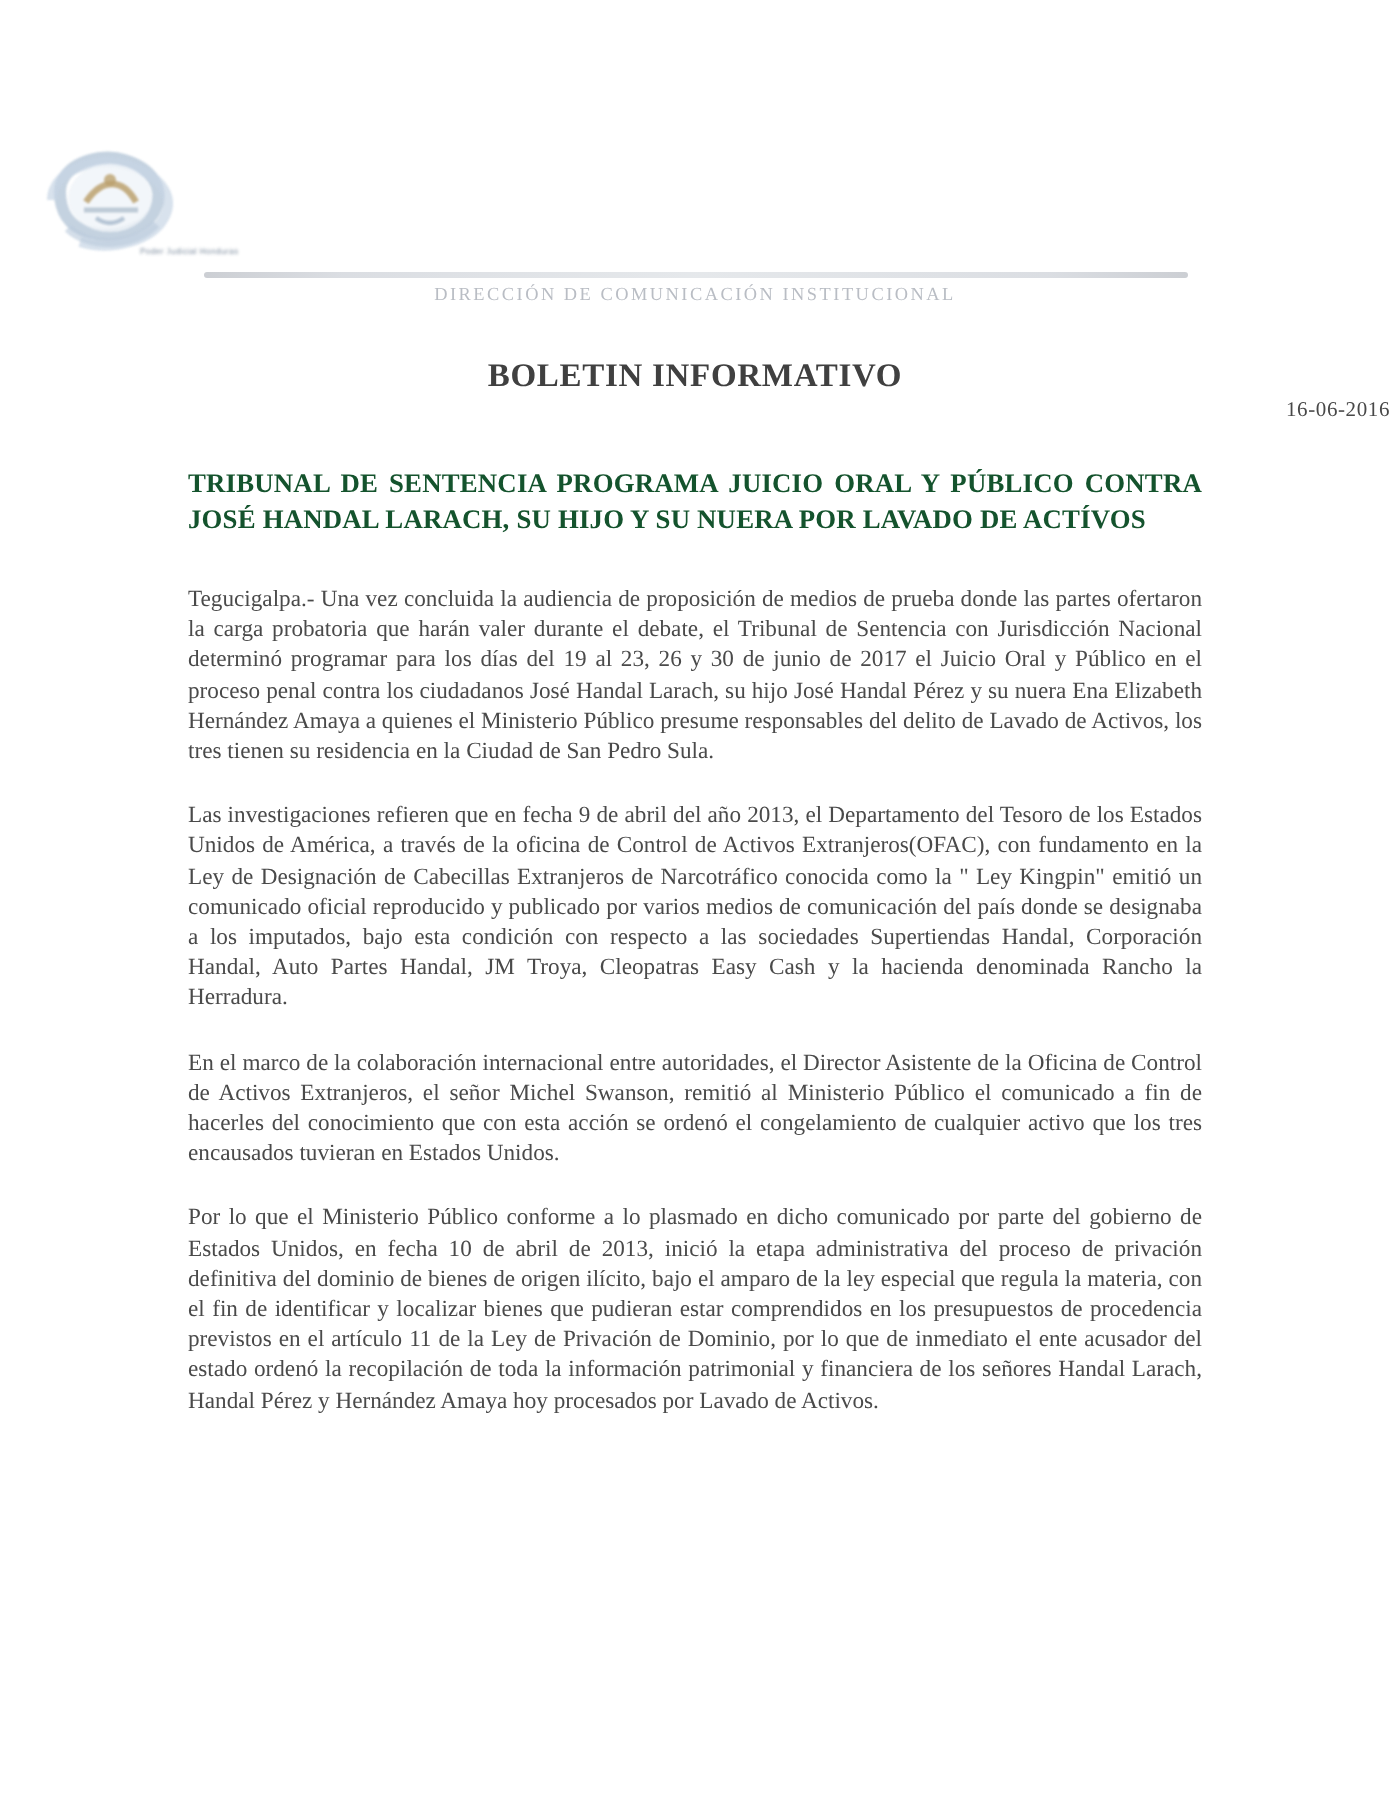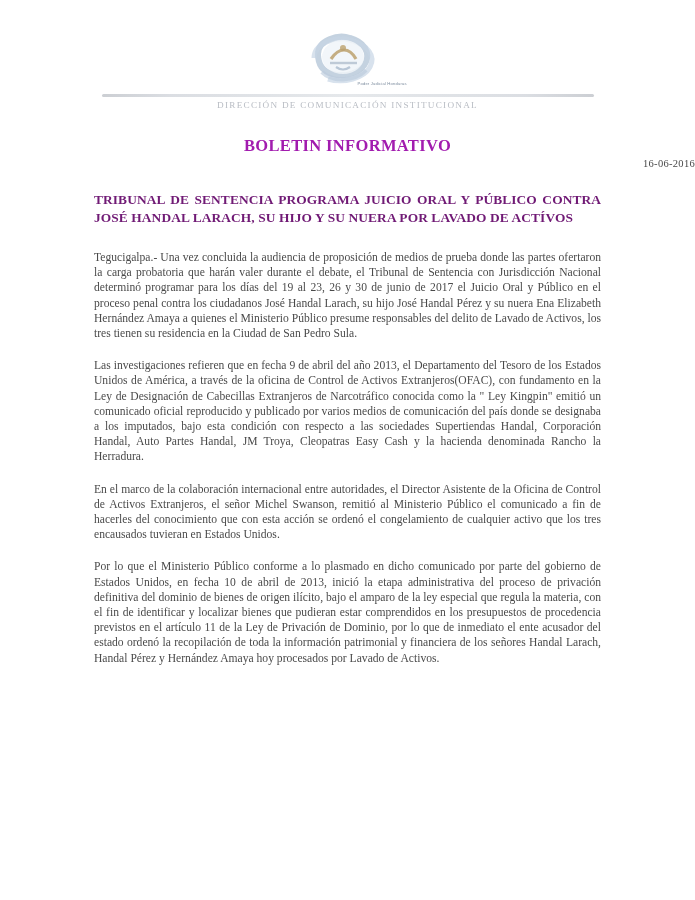--- a/index.html
+++ b/index.html
@@ -19,24 +19,23 @@
   .page {
     position: relative;
     width: 695px;
     height: 900px;
     background: #ffffff;
     box-sizing: border-box;
   }
 
   
   .masthead {
-    padding-top: 32px;
+    padding-top: 74px;
     display: flex;
     flex-direction: column;
-    align-items: center;
   }
   .emblem {
     position: relative;
     width: 120px;
     height: 58px;
     display: flex;
     align-items: center;
     justify-content: center;
     filter: blur(0.45px);
     opacity: .92;
@@ -81,21 +80,21 @@
     filter: blur(0.25px);
   }
 
   
   .bulletin-title {
     margin-top: 26px;
     text-align: center;
     font-size: 16.5px;
     font-weight: bold;
     letter-spacing: .35px;
-    color: #a21caf;
+    color: #404040;
     filter: blur(0.18px);
   }
   .bulletin-date {
     margin-top: 2px;
     text-align: right;
     font-size: 10.5px;
     letter-spacing: .3px;
     color: #484848;
     filter: blur(0.2px);
   }
@@ -107,21 +106,21 @@
   }
 
   .headline {
     margin-top: 22px;
     font-size: 13.4px;
     line-height: 17.5px;
     font-weight: bold;
     text-align: justify;
     text-align-last: left;
     letter-spacing: .1px;
-    color: #701a75;
+    color: #14532d;
     filter: blur(0.2px);
   }
 
   .para {
     margin-top: 17px;
     font-size: 11.6px;
     line-height: 15.2px;
     text-align: justify;
     text-align-last: left;
     color: #4a4a4a;

